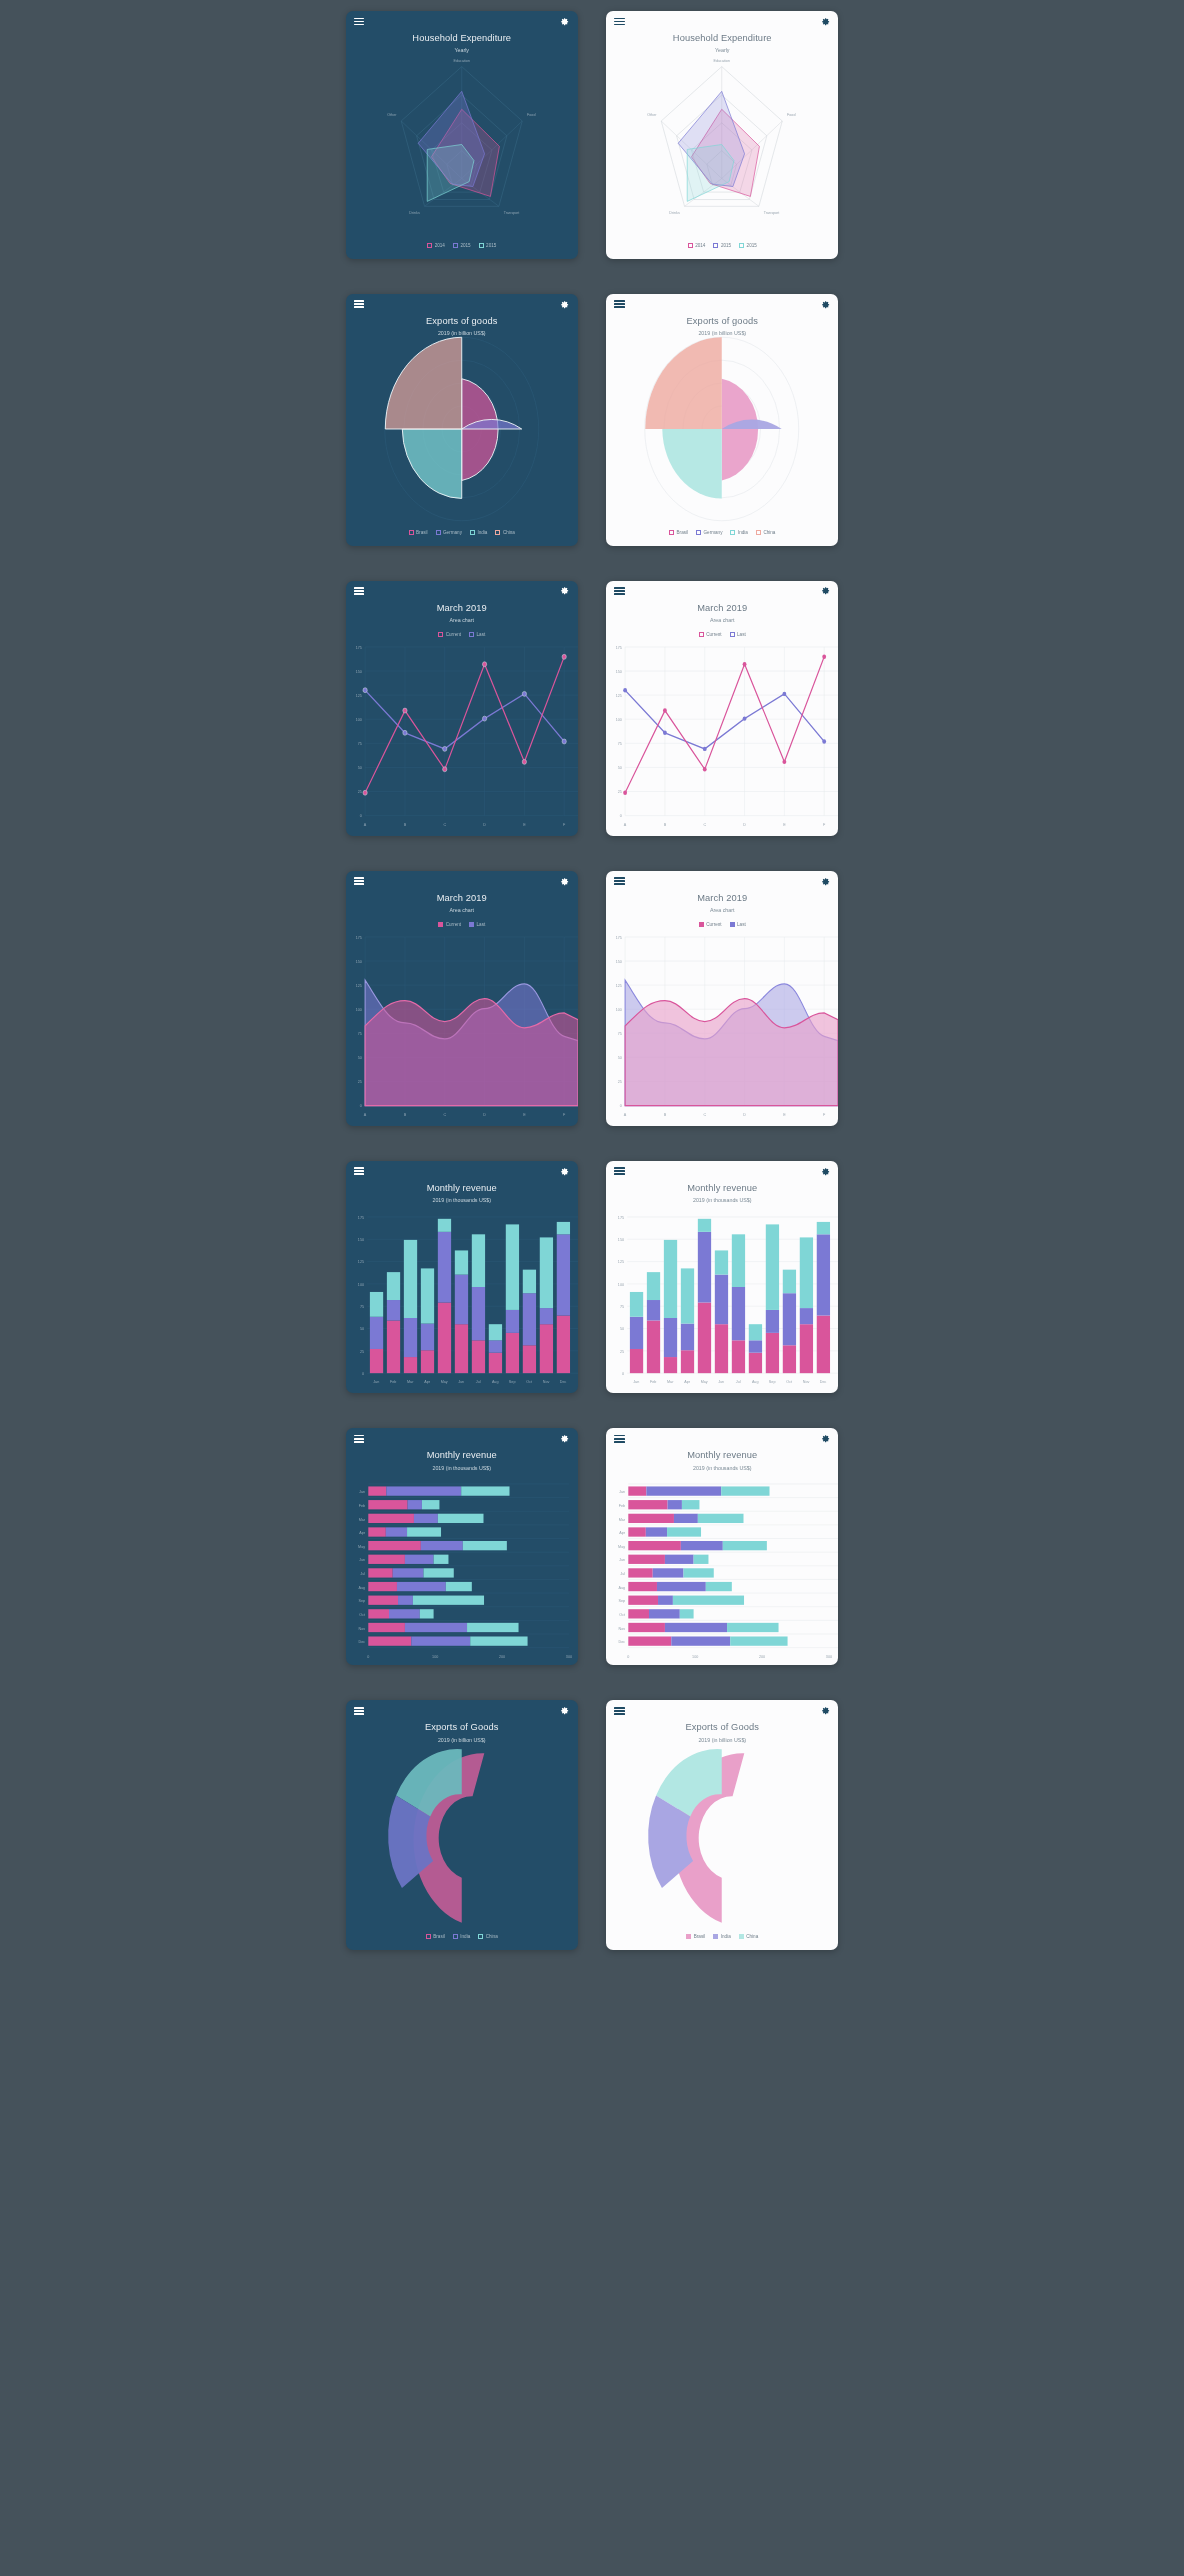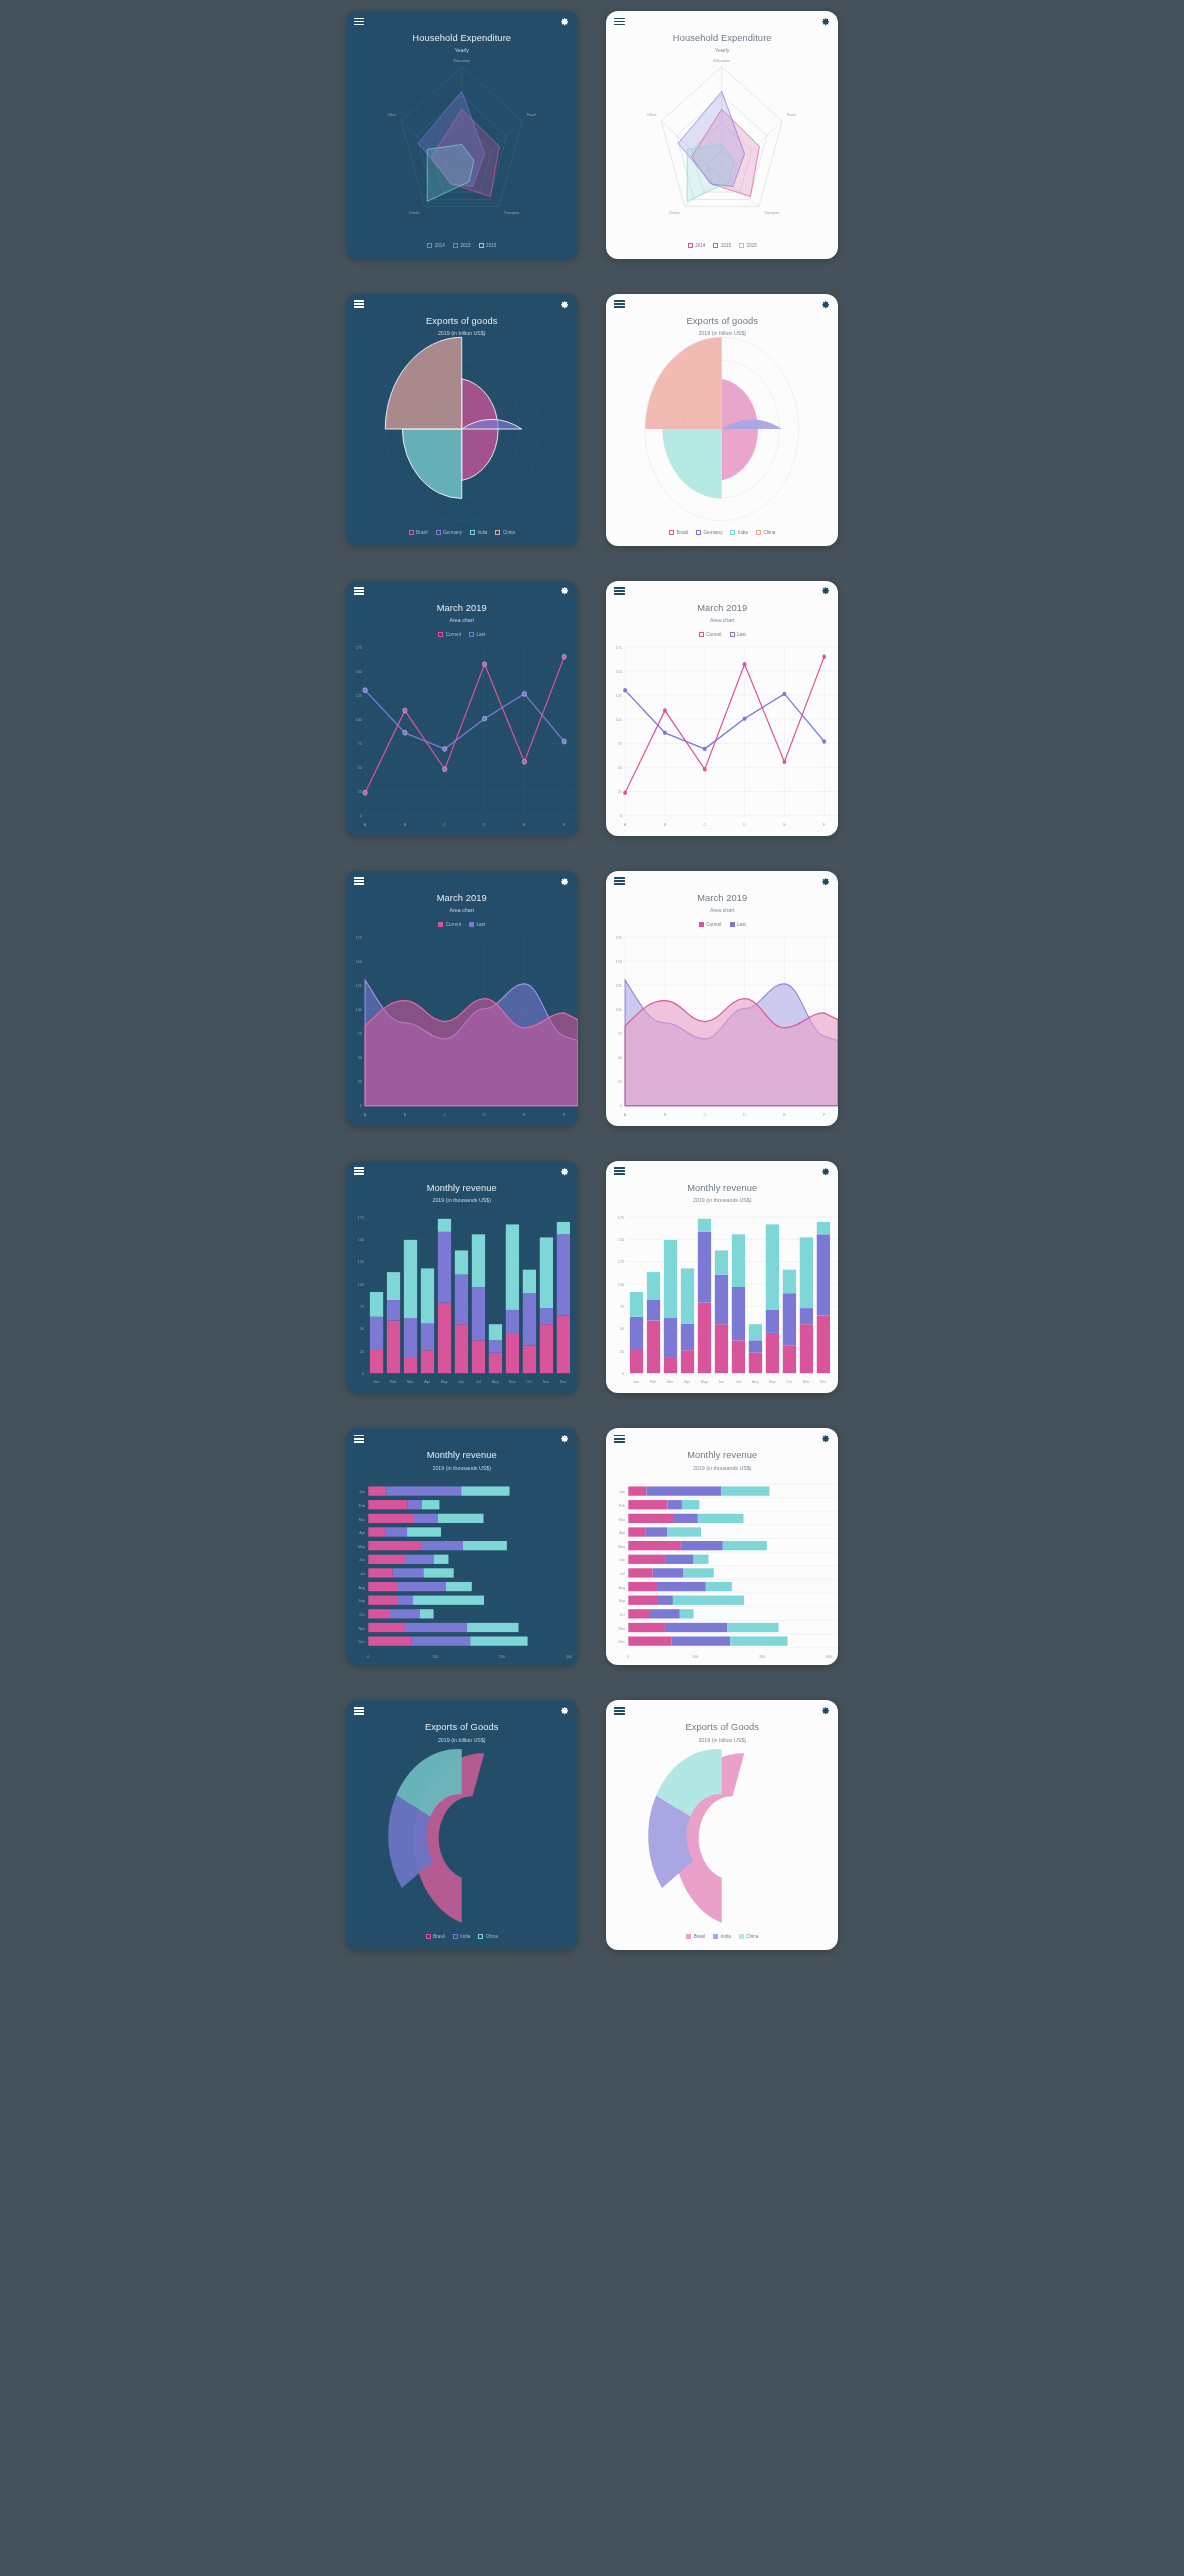--- a/index.html
+++ b/index.html
@@ -21,21 +21,21 @@
   .row {
     width: 569px;
     display: flex;
     gap: 28.5px;
     margin-bottom: 35px;
     justify-content: center;
   }
 
   .card {
     width: 232px;
-    border-radius: 12px;
+    border-radius: 7px;
     position: relative;
     box-shadow: 0 1.9px 6.2px rgba(0,0,0,0.22);
     overflow: hidden;
     display: flex;
     flex-direction: column;
   }
   .card.dark  { background: #234d68; }
   .card.light { background: #fcfcfd; }
 
   .card-head {

